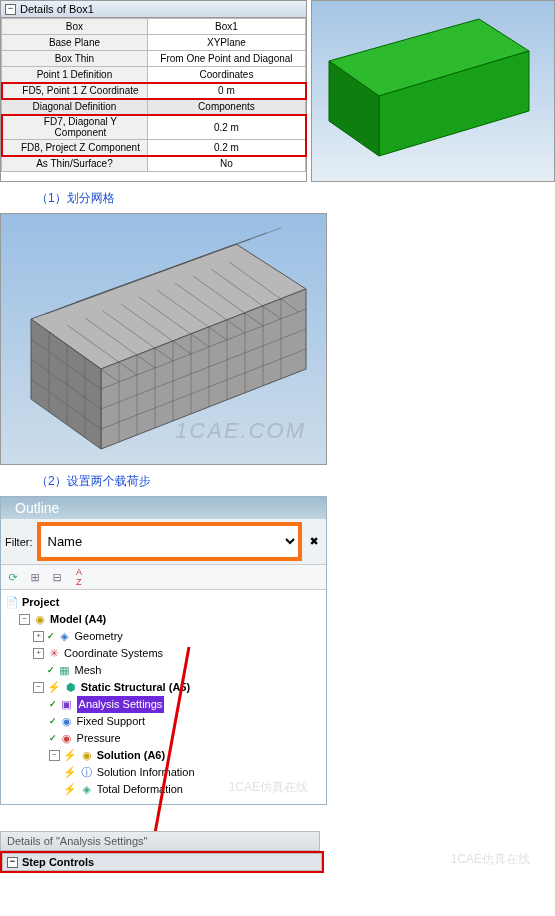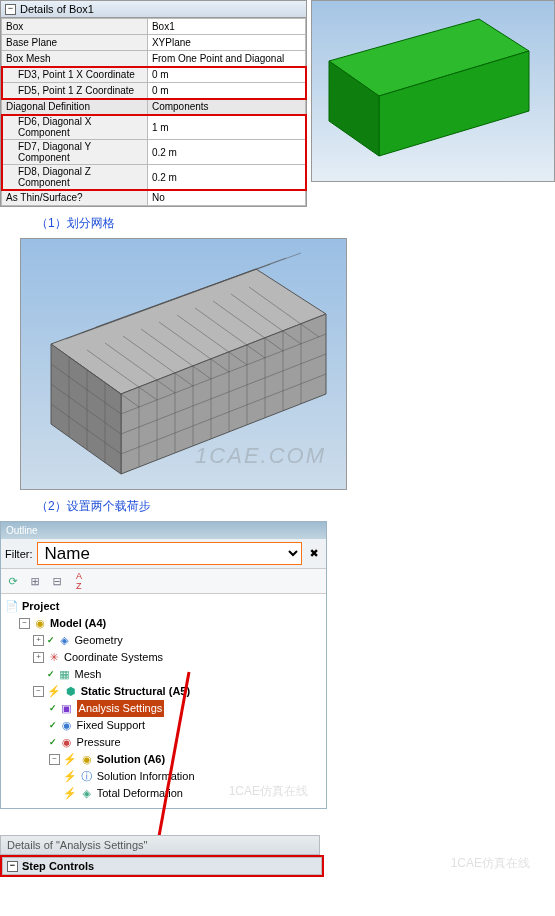--- a/index.html
+++ b/index.html
@@ -40,20 +40,21 @@
   }
   table.props {
     width: 100%;
     border-collapse: collapse;
   }
   table.props td {
     border: 1px solid #bbb;
     padding: 1px 4px;
     font-size: 10px;
     height: 13px;
+    text-align: center;
   }
   table.props td:first-child {
     width: 48%;
     background: #f0f0f0;
   }
   .indent td:first-child { padding-left: 16px; }
   .redbox-a {
     outline: 2px solid #d00;
     outline-offset: -1px;
   }
@@ -81,54 +82,53 @@
     font-size: 12px;
     color: #1d4ed8;
   }
   .mesh-view {
     width: 325px;
     height: 250px;
     border: 1px solid #999;
     background: linear-gradient(#9abfe4, #ccdcea);
     position: relative;
     margin-bottom: 4px;
-    margin-left: 20px;
   }
   .watermark {
     position: absolute;
     right: 20px;
     bottom: 20px;
     font-size: 22px;
     color: rgba(120,120,120,0.3);
     font-style: italic;
     letter-spacing: 2px;
   }
   .outline-panel {
     width: 325px;
     border: 1px solid #9db4c5;
   }
   .outline-title {
     background: linear-gradient(#9fbcd0, #c0d4e0);
     color: #fff;
-    padding: 3px 5px;
-    font-size: 10px;
+    padding: 3px 14px;
+    font-size: 14px;
   }
   .filter-row {
     padding: 3px 4px;
     display: flex;
     align-items: center;
     gap: 4px;
     border-bottom: 1px solid #ccc;
     background: #eef2f5;
   }
   .filter-row select {
     flex: 1;
-    font-size: 17px;
-    border: 1px solid #f97316;
-    padding: 0 3px;
+    font-size: 13px;
+    border: 4px solid #f97316;
+    padding: 7px 3px;
     background: #fff;
   }
   .toolbar-row {
     padding: 2px 4px;
     display: flex;
     align-items: center;
     gap: 6px;
     border-bottom: 1px solid #ccc;
     background: #f5f7f9;
     height: 20px;
@@ -177,21 +177,21 @@
   .check {
     color: #1a8f1a;
     font-weight: bold;
     font-size: 9px;
   }
   .bolt {
     color: #e0b000;
     font-size: 11px;
   }
   .selected {
-    background: #c2410c;
+    background: #6d28d9;
     color: #fff;
     padding: 0 2px;
   }
   .bold { font-weight: bold; }
   .red-arrow {
     position: absolute;
     pointer-events: none;
   }
   .details2 {
     width: 320px;
@@ -237,51 +237,47 @@
       <tbody>
           <tr>
             <td>Box</td>
             <td>Box1</td>
           </tr>
       <tr>
             <td>Base Plane</td>
             <td>XYPlane</td>
           </tr>
       <tr>
-            <td>Box Mesh</td>
+            <td>Box Thin</td>
             <td>From One Point and Diagonal</td>
+          </tr>
+      <tr>
+            <td>Point 1 Definition</td>
+            <td>Coordinates</td>
           </tr>
       </tbody>
         <tbody class="redbox-a">
-      <tr class="indent">
-            <td>FD3, Point 1 X Coordinate</td>
-            <td>0 m</td>
-          </tr>
       <tr class="indent">
             <td>FD5, Point 1 Z Coordinate</td>
             <td>0 m</td>
           </tr>
       </tbody>
       <tbody>
           <tr class="subhead">
             <td>Diagonal Definition</td>
             <td>Components</td>
           </tr>
       </tbody>
         <tbody class="redbox-b">
       <tr class="indent">
-            <td>FD6, Diagonal X Component</td>
-            <td>1 m</td>
-          </tr>
-      <tr class="indent">
             <td>FD7, Diagonal Y Component</td>
             <td>0.2 m</td>
           </tr>
       <tr class="indent">
-            <td>FD8, Diagonal Z Component</td>
+            <td>FD8, Project Z Component</td>
             <td>0.2 m</td>
           </tr>
       </tbody>
       <tbody>
           <tr>
             <td>As Thin/Surface?</td>
             <td>No</td>
           </tr>
     </tbody>
       </table>

